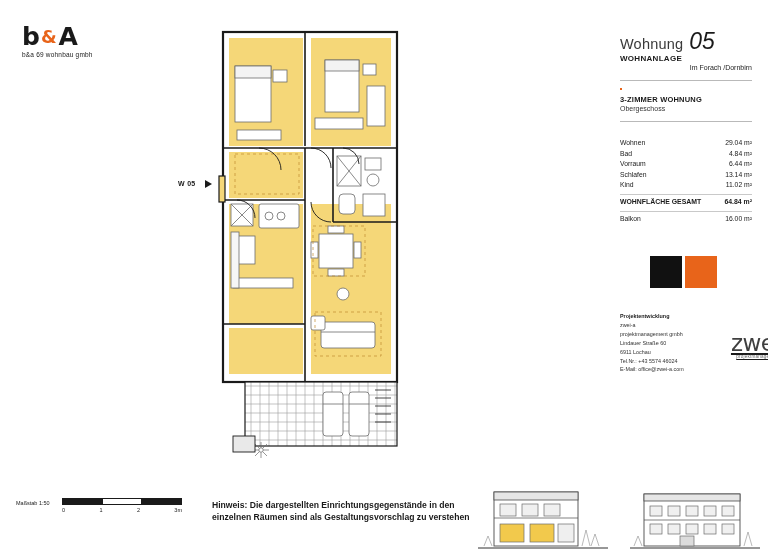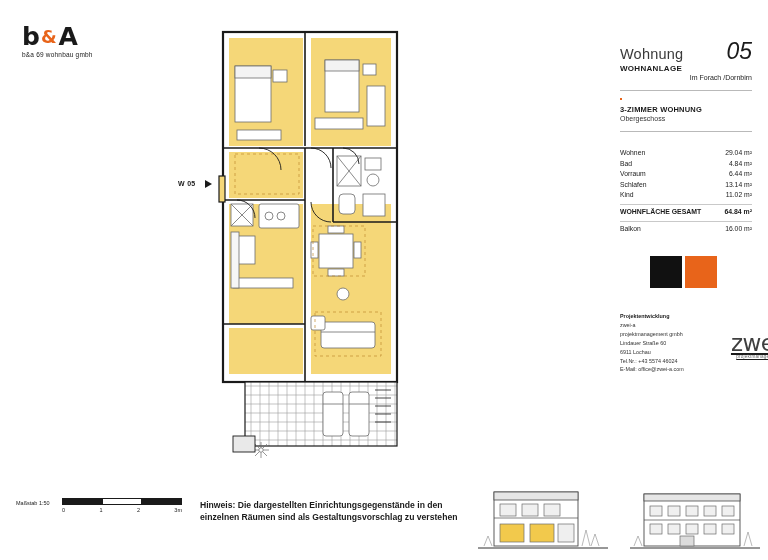--- a/index.html
+++ b/index.html
@@ -61,23 +61,22 @@
   .right {
     position: absolute;
     left: 620px;
     top: 30px;
     width: 132px;
   }
   .title-row {
     text-align: right;
     display: flex;
     align-items: baseline;
-    justify-content: space-between;
+    justify-content: flex-start;
     gap: 6px;
-    margin-top: 10px;
   }
   .title-word {
     font-size: 14.5px;
     color: #3a3a3a;
     letter-spacing: .2px;
   }
   .title-num {
     font-size: 23px;
     color: #1a1a1a;
     font-weight: normal;
@@ -260,21 +259,21 @@
     top: 17px;
     width: 120px;
     display: flex;
     justify-content: space-between;
     font-size: 5.5px;
   }
 
   
   .hint {
     position: absolute;
-    left: 200px;
+    left: 212px;
     top: 500px;
     width: 270px;
     font-size: 8.6px;
     line-height: 1.35;
     font-weight: bold;
     color: #1a1a1a;
   }
 
   
   .elev {

